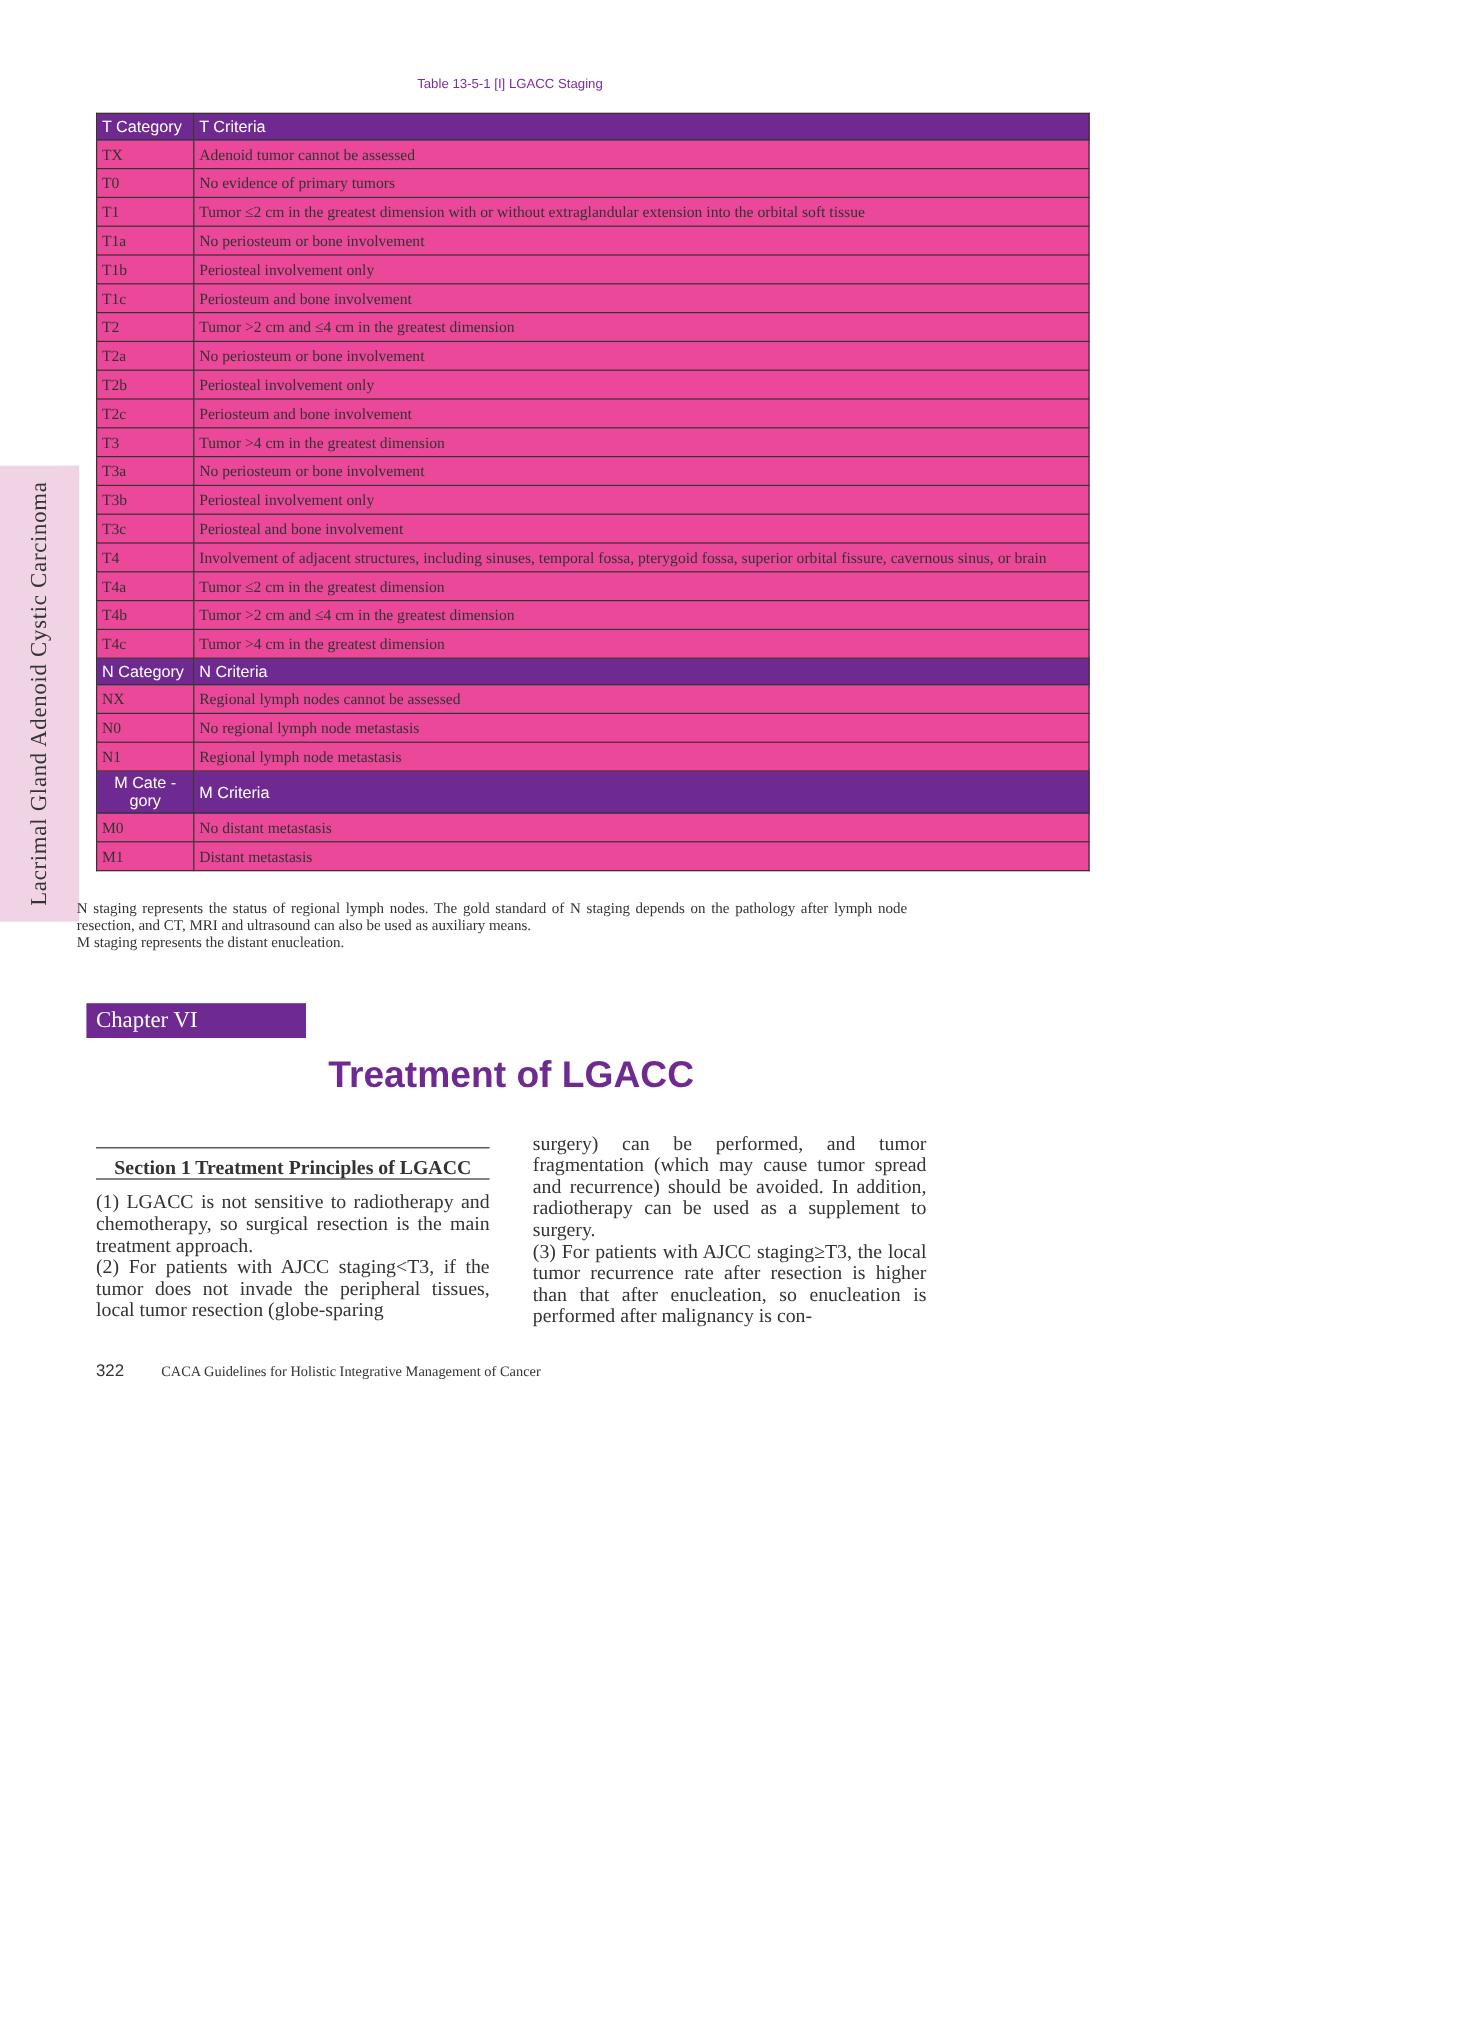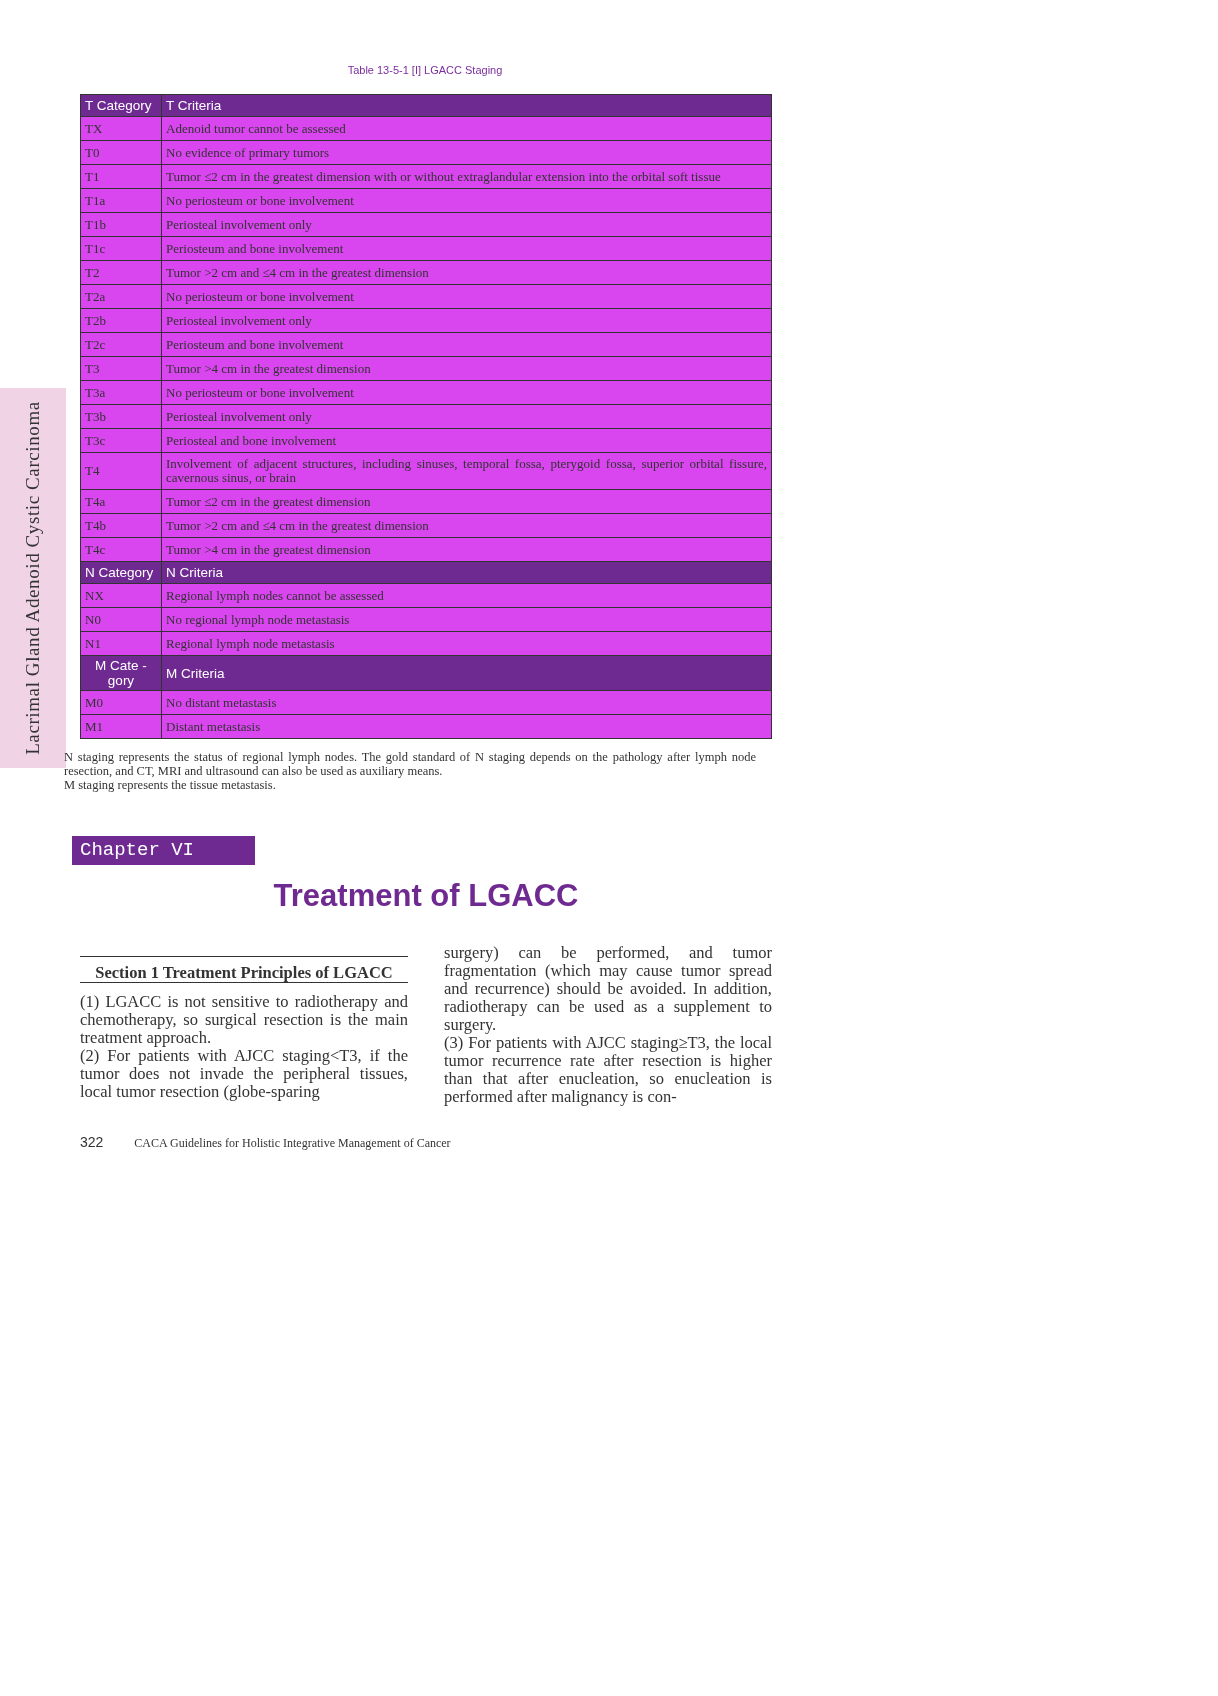--- a/index.html
+++ b/index.html
@@ -3,33 +3,33 @@
 <meta charset="utf-8">
 <style>
   html, body { margin: 0; padding: 0; background: #ffffff; }
   body { width: 1218px; height: 1696px; position: relative; overflow: hidden; font-family: "Liberation Serif", serif; color: #333; }
 
   .side-tab { position: absolute; left: 0; top: 388px; width: 66px; height: 380px; background: #f0d4e6; }
   .side-tab-text { position: absolute; left: 33px; top: 190px; transform: translate(-50%, -50%) rotate(-90deg); white-space: nowrap; font-family: "Liberation Serif", serif; font-size: 19px; color: #333; letter-spacing: 0.6px; }
 
   .table-caption { position: absolute; left: 80px; width: 690px; top: 64px; text-align: center; font-family: "Liberation Sans", sans-serif; font-size: 11px; color: #7b2d9e; }
 
-  table.staging { position: absolute; left: 80px; top: 94px; width: 692px; border-collapse: collapse; background: #d946ef; }
+  table.staging { position: absolute; left: 80px; top: 94px; width: 828px; border-collapse: collapse; background: #ec4899; }
   table.staging td { border: 1px solid #333; font-size: 13px; line-height: 14px; padding: 4px 4px; color: #333; vertical-align: middle; font-family: "Liberation Serif", serif; }
   table.staging td.cat { width: 72px; }
   table.staging td.crit { text-align: justify; }
   table.staging tr.hdr td { background: #6f2a92; color: #fff; font-family: "Liberation Sans", sans-serif; font-size: 13.5px; padding: 3px 4px; line-height: 15px; }
   table.staging tr.hdr td.crit { text-align: left; }
   table.staging tr.hdr td.cat.centered { text-align: center; }
   table.staging tr.r td { height: 15px; }
 
   .notes { position: absolute; left: 64px; top: 750px; width: 692px; font-size: 12.5px; line-height: 14px; color: #333; text-align: justify; }
   .notes p { margin: 0; }
 
-  .chapter-bar { position: absolute; left: 72px; top: 836px; width: 183px; height: 29px; background: #6f2a92; color: #fff; font-family: Liberation Mono, monospace; font-size: 19px; line-height: 29px; padding-left: 8px; box-sizing: border-box; }
+  .chapter-bar { position: absolute; left: 72px; top: 836px; width: 183px; height: 29px; background: #6f2a92; color: #fff; font-family: Liberation Serif, serif; font-size: 19px; line-height: 29px; padding-left: 8px; box-sizing: border-box; }
 
   .chapter-title { position: absolute; left: 80px; width: 692px; top: 878px; text-align: center; font-family: "Liberation Sans", sans-serif; font-weight: bold; font-size: 31px; color: #6f2a92; }
 
   .col { position: absolute; top: 944px; width: 328px; font-family: "Liberation Serif", serif; font-size: 16.5px; line-height: 18px; color: #333; text-align: justify; }
   .col.left { left: 80px; }
   .col.right { left: 444px; }
   .col p { margin: 0; }
 
   .section-head { border-top: 1.5px solid #333; border-bottom: 1.5px solid #333; padding: 7px 0 0; text-align: center; font-weight: bold; font-size: 16.5px; margin: 12px 0 10px; }
 
@@ -150,21 +150,21 @@
       </tr>
       <tr class="r">
         <td class="cat">M1</td>
         <td class="crit">Distant metastasis</td>
       </tr>
     </tbody>
 </table>
 
 <div class="notes">
   <p>N staging represents the status of regional lymph nodes. The gold standard of N staging depends on the pathology after lymph node resection, and CT, MRI and ultrasound can also be used as auxiliary means.</p>
-  <p>M staging represents the tissue metastasis.</p>
+  <p>M staging represents the distant enucleation.</p>
 </div>
 
 <div class="chapter-bar">Chapter VI</div>
 <div class="chapter-title">Treatment of LGACC</div>
 
 <div class="col left">
   <div class="section-head">Section 1 Treatment Principles of LGACC</div>
   <p>(1) LGACC is not sensitive to radiotherapy and chemotherapy, so surgical resection is the main treatment approach.</p>
   <p>(2) For patients with AJCC staging&lt;T3, if the tumor does not invade the peripheral tissues, local tumor resection (globe-sparing</p>
 </div>

